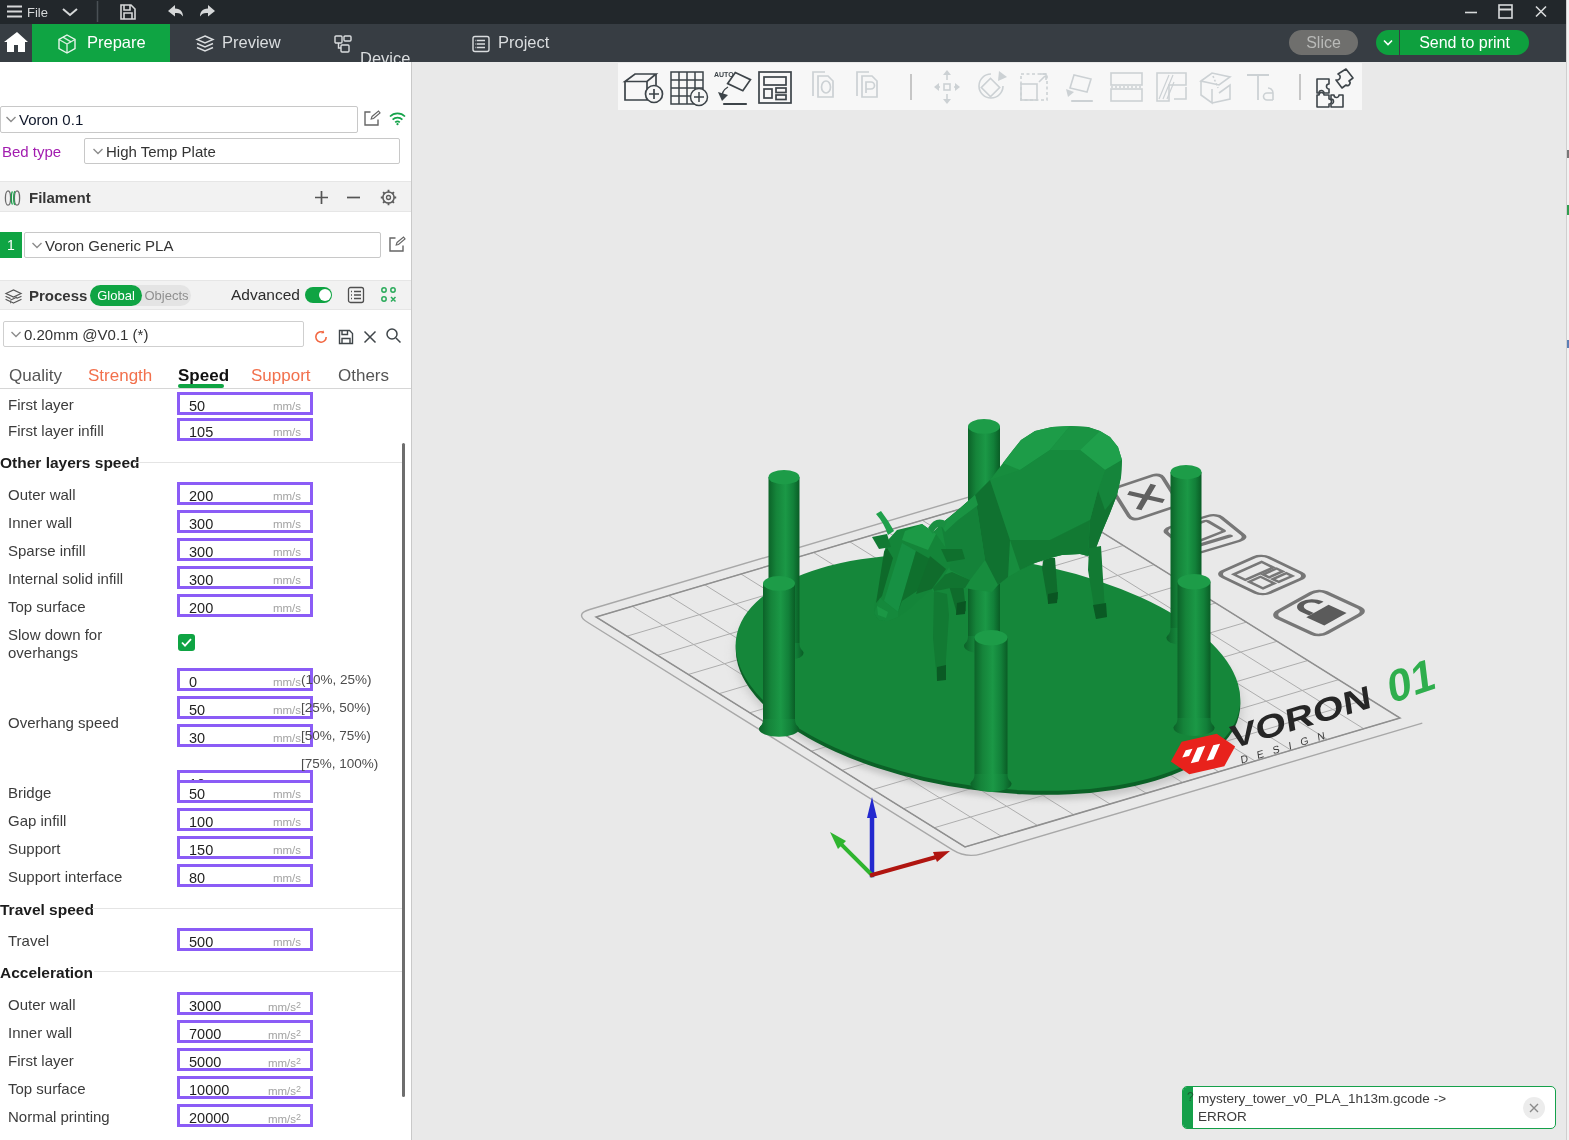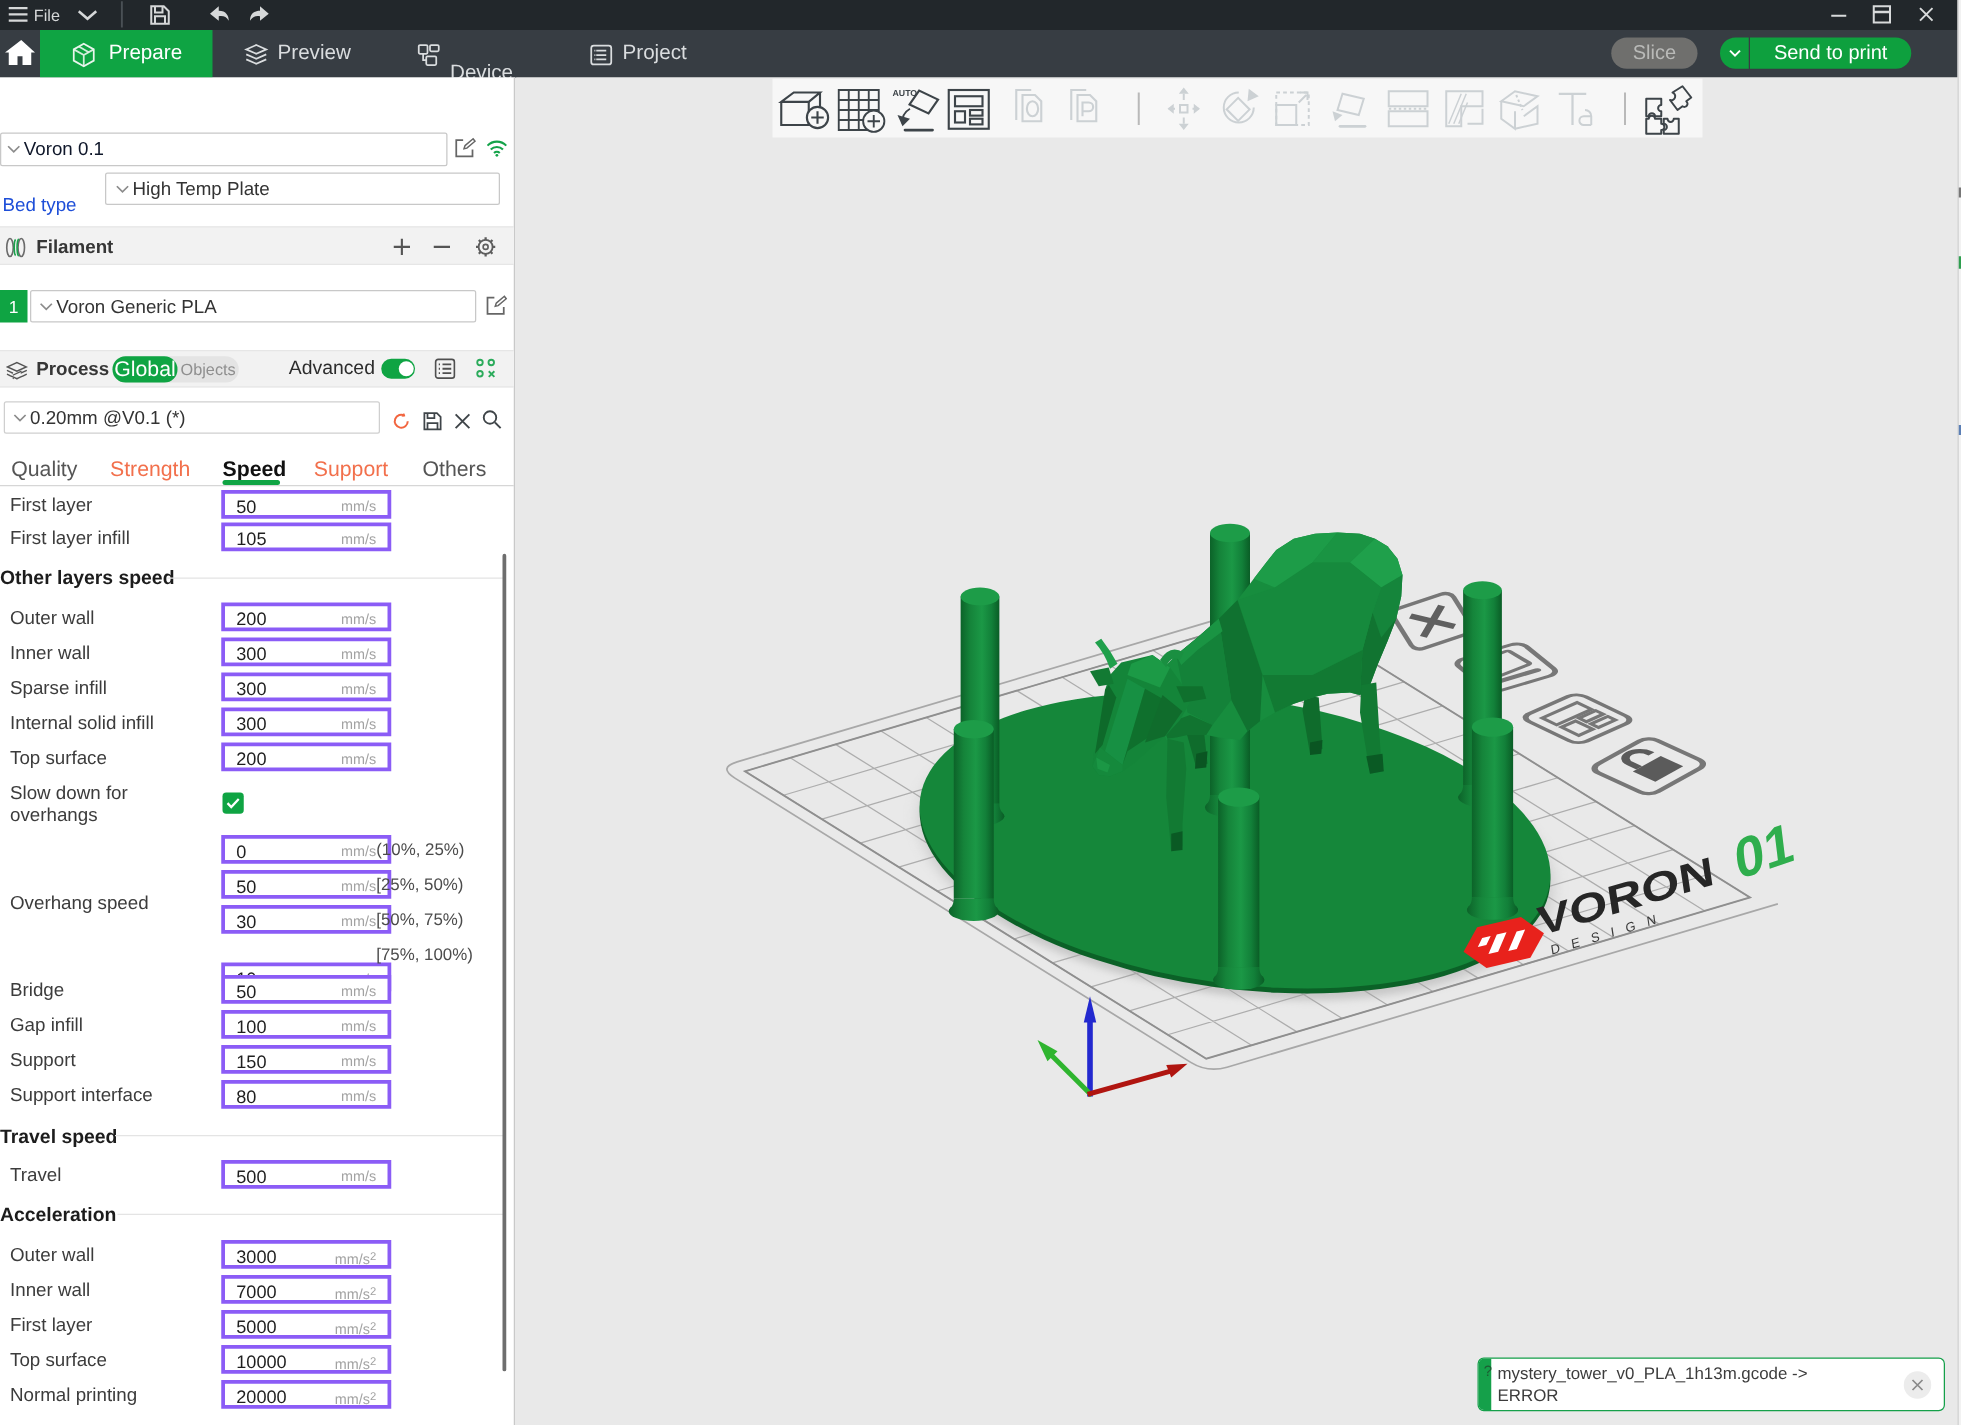--- a/index.html
+++ b/index.html
@@ -90,21 +90,21 @@
     </svg>
 <div class="lab" style="left:19px;top:49px;color:#0f172a;">Voron 0.1</div>
 <svg class="abs" style="left:363px;top:48px" width="18" height="18" viewBox="0 0 18 18" fill="none" stroke="#666" stroke-width="1.4">
       <path d="M15 9.5v5.5h-13v-13h5.5"></path>
       <path d="M9 6.5l6.5-5.5 1.5 2-6.5 5.5-2.3 0.5z" stroke-width="1.2"></path>
     </svg>
 <svg class="abs" style="left:388px;top:49px" width="19" height="15" viewBox="0 0 19 15" fill="none" stroke="#15a34a" stroke-width="1.7">
       <path d="M2 5.5a10.5 10.5 0 0 1 15 0M4.6 8.6a7 7 0 0 1 9.8 0M7.2 11.4a3.4 3.4 0 0 1 4.6 0"></path>
       <circle cx="9.5" cy="13.2" r="1.1" fill="#15a34a" stroke="none"></circle>
     </svg>
-<div class="lab" style="left:2px;top:94px;color:#1d4ed8;">Bed type</div>
+<div class="lab" style="left:2px;top:81px;color:#a21caf;">Bed type</div>
 <div class="combo" style="left:84px;top:76px;width:316px;height:26px;"></div>
 <svg class="abs" style="left:92px;top:85px" width="12" height="10">
       <path d="M1.5 2l4.5 4.5L10.5 2" stroke="#8c8c8c" stroke-width="1.4" fill="none"></path>
     </svg>
 <div class="lab" style="left:106px;top:81px;color:#333;">High Temp Plate</div>
 <div class="hdr" style="top:119px;height:31px;">
 <svg class="abs" style="left:4px;top:7px" width="18" height="18" viewBox="0 0 18 18" fill="none" stroke="#6b6b6b" stroke-width="1.3">
         <ellipse cx="4" cy="9" rx="2.6" ry="7.2"></ellipse>
         <ellipse cx="13" cy="9" rx="2.6" ry="7.2"></ellipse>
         <path d="M8.5 2.6c-1.5 1.2-1.5 11.6 0 12.8M11 2.2c-1.8 1.4-1.8 12.2 0 13.6" stroke="#1ba24c"></path>
@@ -135,21 +135,21 @@
       <path d="M9 6.5l6.5-5.5 1.5 2-6.5 5.5-2.3 0.5z" stroke-width="1.2"></path>
     </svg>
 <div class="hdr" style="top:218px;height:30px;">
 <svg class="abs" style="left:4px;top:7px" width="19" height="17" viewBox="0 0 19 17" fill="none" stroke="#555" stroke-width="1.2">
         <path d="M2 5.5l7.5-3.5 7.5 3.5-7.5 3.5z"></path>
         <path d="M2 8.5c0 0 2.5 1.2 4 1.9m7-0.1c1.5-0.6 4-1.8 4-1.8M2 11.5c0 0 5 2.4 7.5 3.5 2.5-1.1 7.5-3.5 7.5-3.5" stroke-linecap="round"></path>
         <path d="M6.2 12.2l7-3.3M6.2 15l0.8-0.4" stroke-width="1.1"></path>
       </svg>
 <div class="hdrt" style="top:6px;">Process</div>
 <div class="abs" style="left:90px;top:4px;width:101px;height:21px;background:#e4e4e4;border-radius:11px;"></div>
-<div class="abs" style="left:90px;top:4px;width:52px;height:21px;background:#0fa443;border-radius:11px;color:#fff;font-size:17px;text-align:center;line-height:21px;">Global</div>
+<div class="abs" style="left:90px;top:4px;width:52px;height:21px;background:#0fa443;border-radius:11px;color:#fff;font-size:13px;text-align:center;line-height:21px;">Global</div>
 <div class="abs" style="left:142px;top:4px;width:49px;height:21px;color:#8f8f8f;font-size:13px;text-align:center;line-height:21px;">Objects</div>
 <div class="abs" style="left:231px;top:5px;font-size:15.5px;color:#2c2c2c;">Advanced</div>
 <div class="abs" style="left:305px;top:6px;width:27px;height:16px;background:#0fa443;border-radius:8px;"></div>
 <div class="abs" style="left:319px;top:8px;width:12px;height:12px;background:#fff;border-radius:6px;"></div>
 <svg class="abs" style="left:347px;top:5px" width="18" height="18" viewBox="0 0 18 18" fill="none" stroke="#4f4f4f" stroke-width="1.3">
         <rect x="1.5" y="1.5" width="15" height="15" rx="2"></rect>
         <path d="M7 5.5h7M7 9h7M7 12.5h7M4 5.5h1M4 9h1M4 12.5h1" stroke-width="1.5"></path>
       </svg>
 <svg class="abs" style="left:380px;top:5px" width="17" height="18" viewBox="0 0 17 18" fill="none" stroke="#2bab5b" stroke-width="1.5">
         <circle cx="4" cy="4" r="2.2"></circle>

